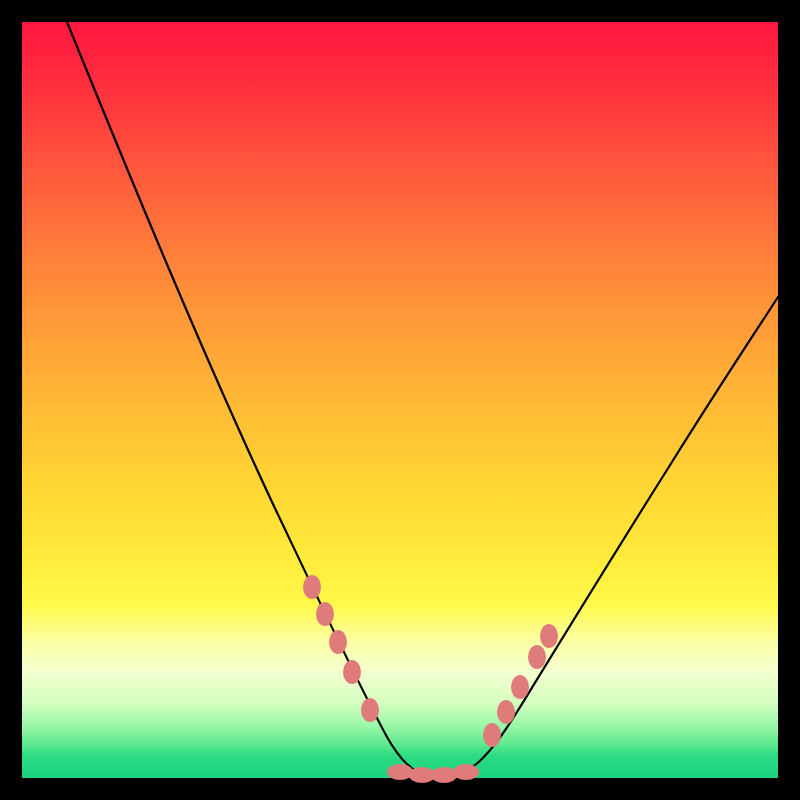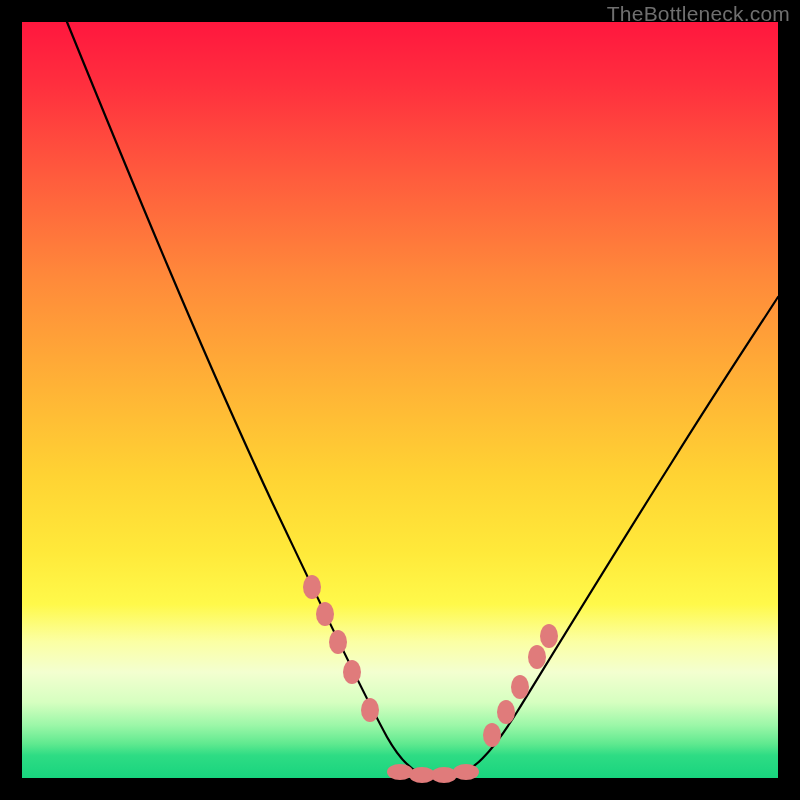--- a/index.html
+++ b/index.html
@@ -73,21 +73,20 @@
   }
   .marker-flat {
     fill: #e07b7b;
     stroke: none;
   }
 </style>
 </head>
 <body>
 
 <div class="frame">
-  <div class="watermark">TheBottleneck.com</div>
 
   <div class="plot">
     <svg class="curves" viewBox="0 0 756 756">
 
       <path class="curve" d="M 45 0
            C 110 160, 180 330, 250 480
            C 300 585, 335 660, 365 715
            C 382 745, 398 754, 410 754"></path>
 
       <path class="curve" d="M 400 754

